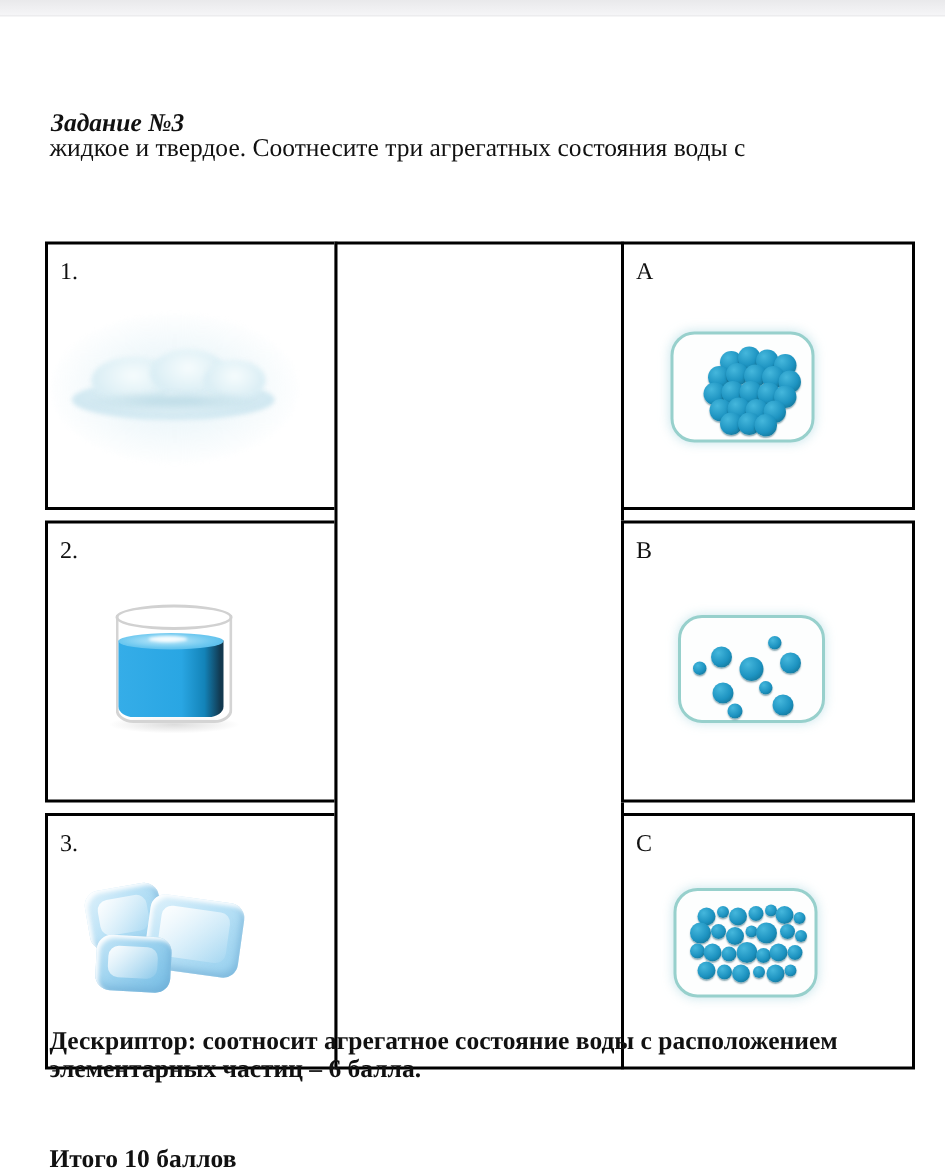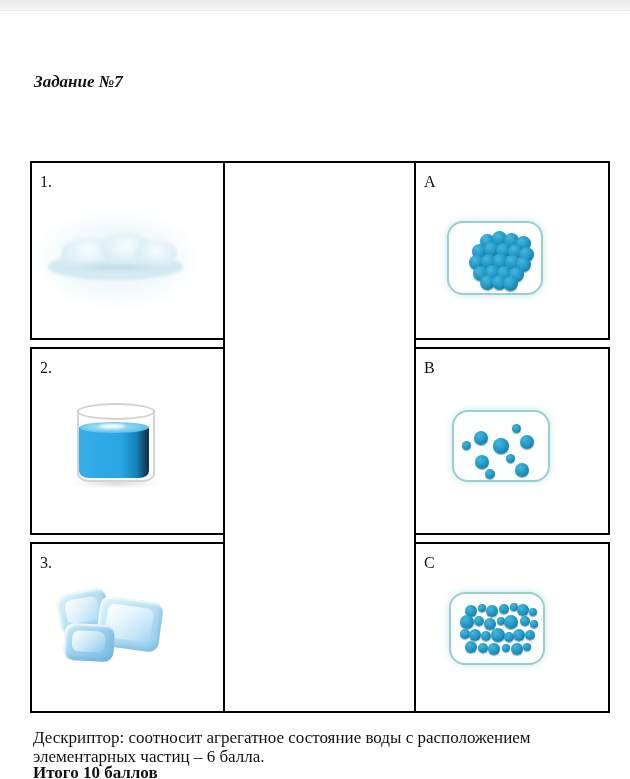--- a/index.html
+++ b/index.html
@@ -85,34 +85,35 @@
   .pbox{position:absolute;border:2px solid #97d0cc;border-radius:16px;background:#fdfefe;
     box-shadow:0 0 7px rgba(170,215,225,0.65);box-sizing:border-box;}
   .pbox-a{left:31px;top:58px;width:96px;height:74px;}
   .pbox-b{left:36px;top:61px;width:98px;height:72px;}
   .pbox-c{left:33px;top:48px;width:96px;height:73px;}
   .pdot{position:absolute;border-radius:50%;
     background:radial-gradient(circle at 35% 30%,#45b7dc 0%,#1d93c1 55%,#0f6683 100%);
     box-shadow:0 1px 1px rgba(10,70,90,0.45);}
 
   
-  .descriptor{position:absolute;left:33px;top:728px;font-weight:normal;}
+  .descriptor{position:absolute;left:33px;top:684px;font-weight:bold;}
   .descriptor .line{font-size:17px;line-height:19px;white-space:nowrap;}
   .total-line{position:absolute;left:33px;top:763px;font-size:17px;font-weight:bold;white-space:nowrap;}
 </style>
 </head>
 <body>
 
 <div class="topbar"></div>
 
 <div>
 
-  <div class="task-title">Задание №7</div>
+  <div class="task-title">Задание №3</div>
 
   <div class="task-desc">
+    <div class="line">жидкое и твердое. Соотнесите три агрегатных состояния воды с</div>
   </div>
 
   <div class="match-table">
 
     <div class="cell cell-l row0">
       <span class="num-label">1.</span>
       <div class="cloud-wrap">
         <div class="cloud-haze"></div>
         <div class="cloud-base"></div>
         <div class="cloud-p1"></div>

